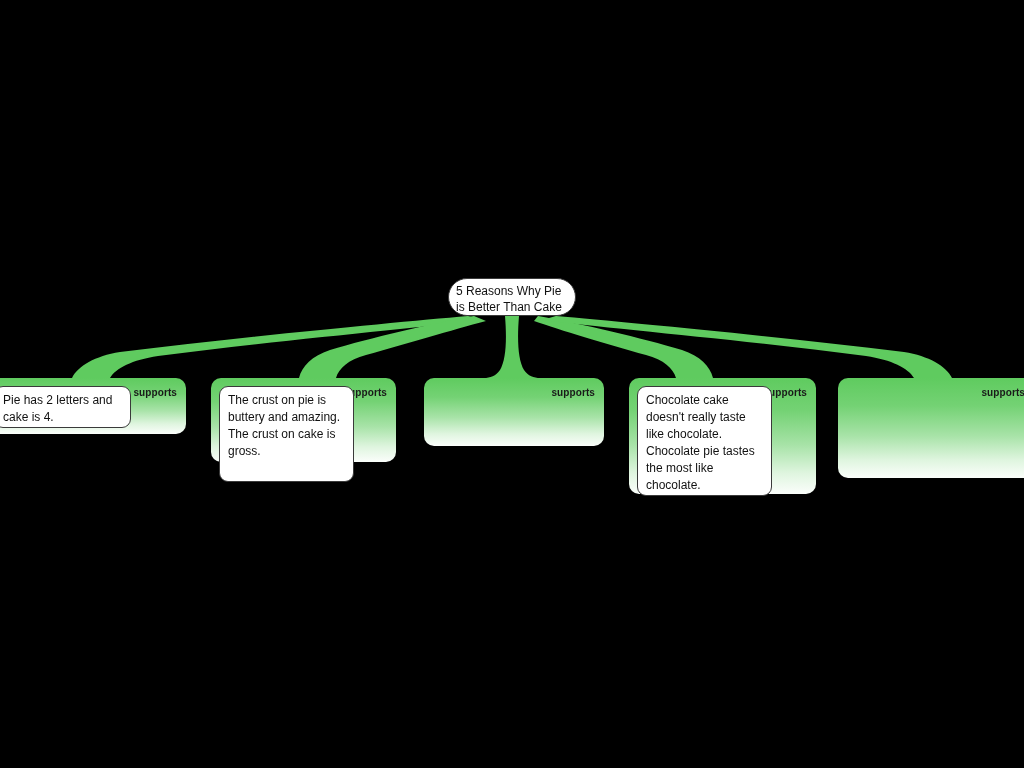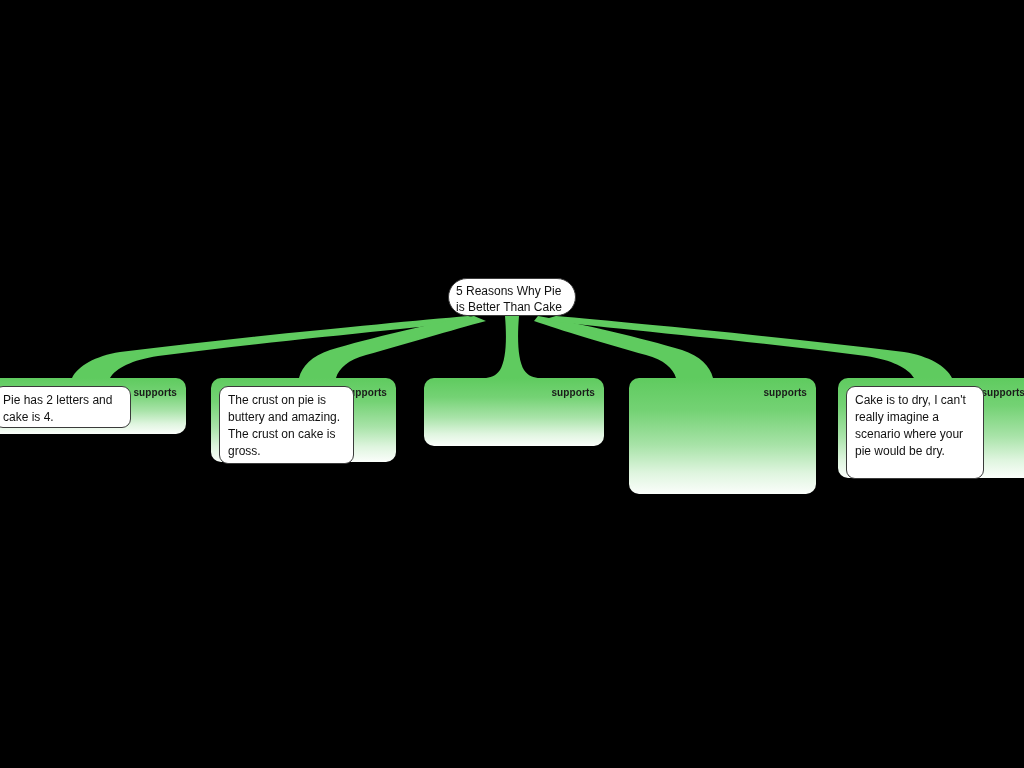--- a/index.html
+++ b/index.html
@@ -102,33 +102,33 @@
 
   <div class="support-box" style="left:-14px;top:378px;width:200px;height:56px;">
     <span class="support-label">supports</span>
     <div class="claim-card" style="width:137px;height:42px;">
       <span>Pie has 2 letters and cake is 4.</span>
     </div>
   </div>
 
   <div class="support-box" style="left:211px;top:378px;width:185px;height:84px;">
     <span class="support-label">supports</span>
-    <div class="claim-card" style="width:135px;height:78px;">
+    <div class="claim-card" style="width:135px;height:96px;">
       <span>The crust on pie is buttery and amazing. The crust on cake is gross.</span>
     </div>
   </div>
 
   <div class="support-box" style="left:424px;top:378px;width:180px;height:68px;">
     <span class="support-label">supports</span>
   </div>
 
   <div class="support-box" style="left:629px;top:378px;width:187px;height:116px;">
     <span class="support-label">supports</span>
+    <div class="claim-card" style="width:135px;height:110px;">
+      <span>Chocolate cake doesn't really taste like chocolate. Chocolate pie tastes the most like chocolate.</span>
+    </div>
   </div>
 
   <div class="support-box" style="left:838px;top:378px;width:196px;height:100px;">
     <span class="support-label">supports</span>
-    <div class="claim-card" style="width:138px;height:93px;">
-      <span>Cake is to dry, I can't really imagine a scenario where your pie would be dry.</span>
-    </div>
   </div>
 
 </div>
 
 </body></html>

